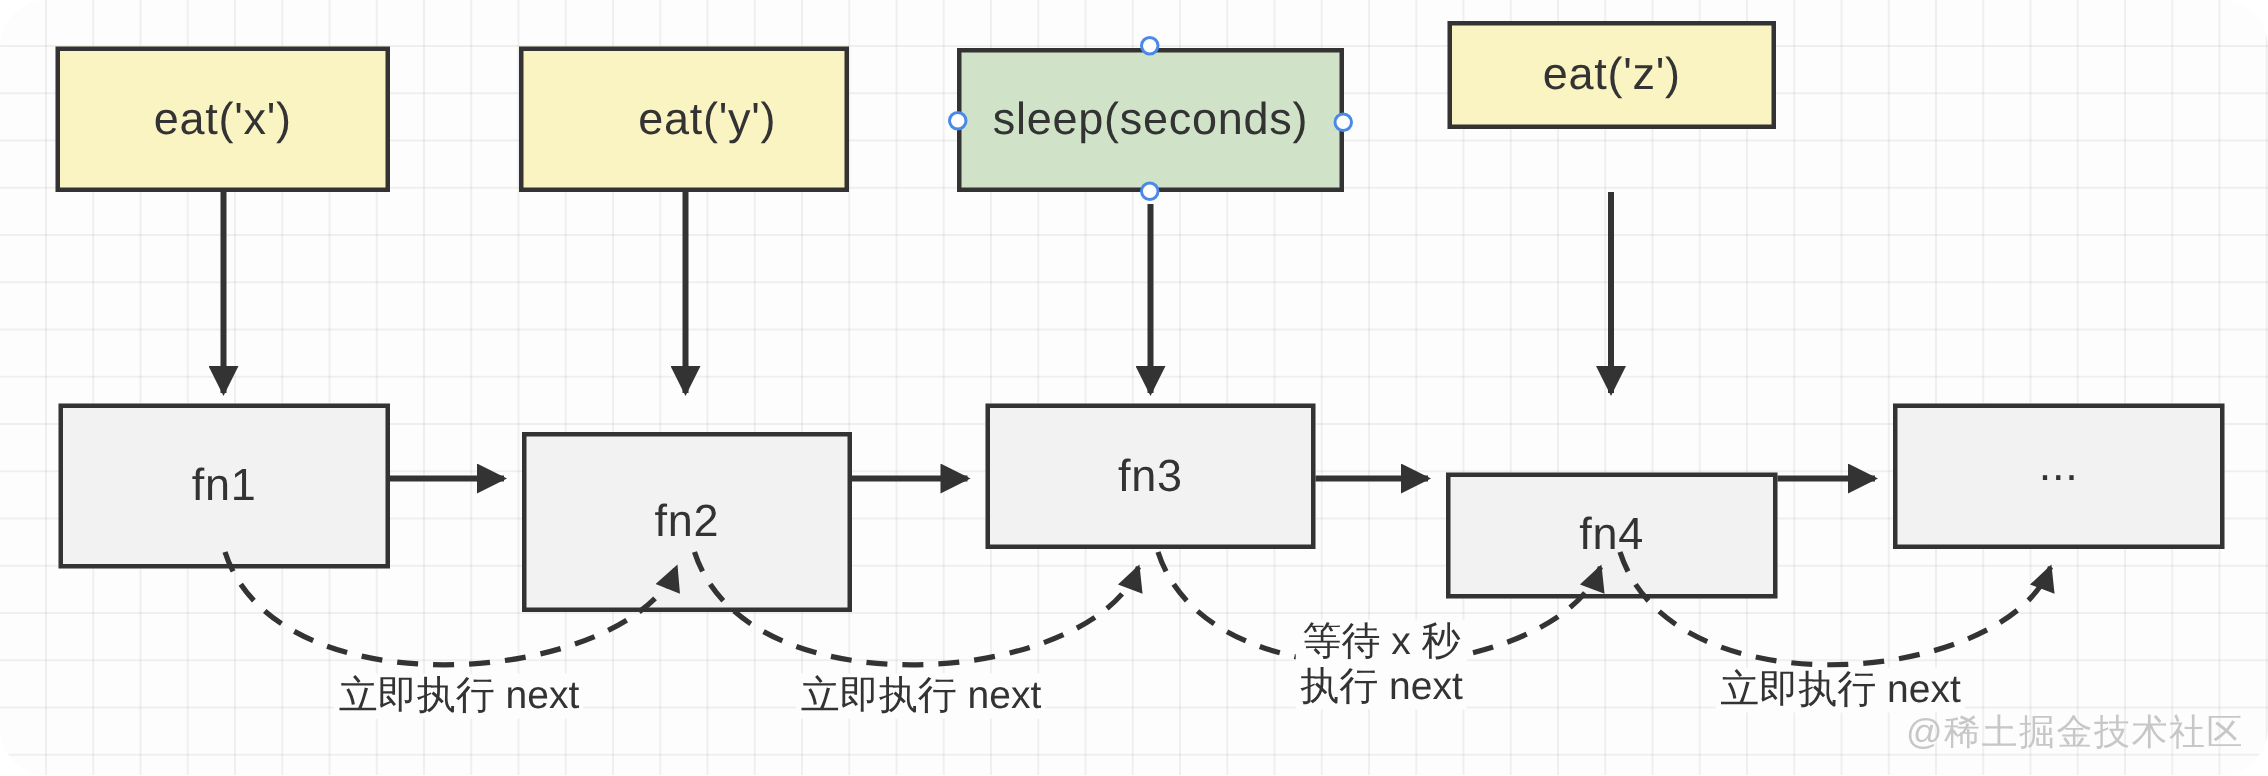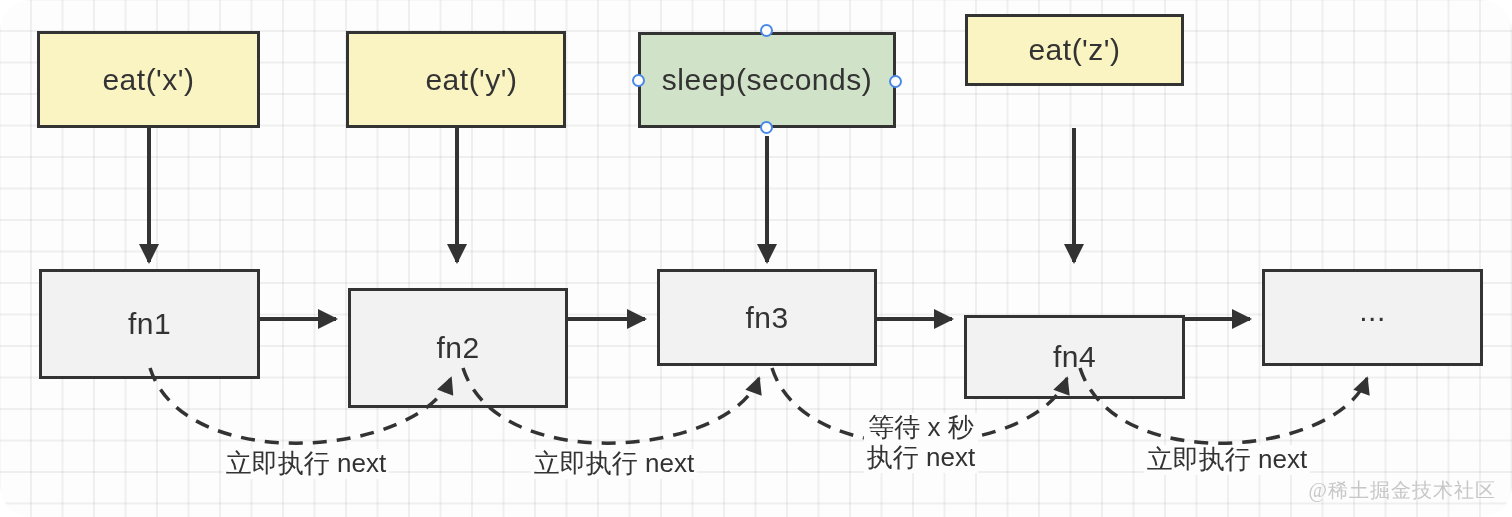--- a/index.html
+++ b/index.html
@@ -41,23 +41,22 @@
   .handle{
     position:absolute;
     width:9px;height:9px;
     border:2.5px solid #4a89e8;
     background:#fff;border-radius:50%;
     box-sizing:content-box;
   }
   .watermark{
     position:absolute;
     right:16px;bottom:13px;
-    font-size:20px;color:#c7c7c7;
+    font-size:24px;color:#c7c7c7;
     letter-spacing:1px;
-    font-family:Liberation Serif, serif;
   }
 </style>
 </head>
 <body>
 
 <div id="canvas">
 
   <div class="node yellow" style="left:37px;top:31px;width:223px;height:97px;">
     <span>eat('x')</span>
   </div>

